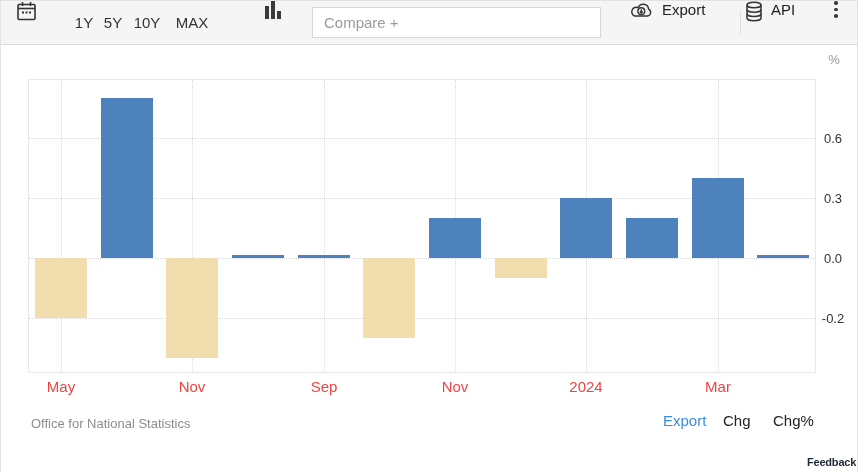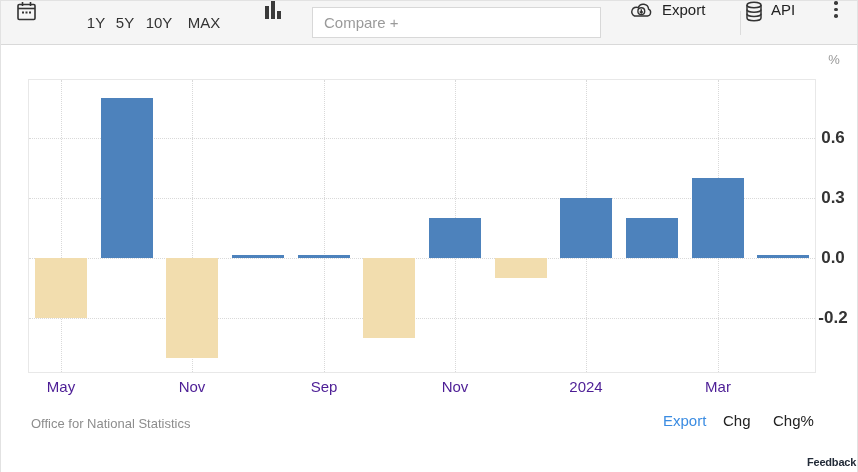--- a/index.html
+++ b/index.html
@@ -11,21 +11,21 @@
     overflow:hidden;
   }
   
   #toolbar {
     position:absolute; left:0; top:0; width:100%; height:44px;
     background:#f5f5f5; border-bottom:1px solid #d9d9d9;
   }
   .tb-abs { position:absolute; top:0; height:44px; display:flex; align-items:flex-start; }
   .range-btn {
     position:absolute; top:0; height:44px; line-height:44px; text-align:center;
-    font-size:15px; color:#333; cursor:pointer;margin-left:12px;
+    font-size:15px; color:#333; cursor:pointer;
   }
   .icon-btn { cursor:pointer; }
   #calendar-btn { left:12px; width:26px; justify-content:center; }
   #chart-type-btn { left:261px; width:22px; justify-content:center; }
   .bar-icon { display:flex; align-items:flex-end; gap:2px; height:18px; }
   .bar-icon i { display:block; width:4px; background:#3a3a3a; }
   .bar-icon .b1 { height:13px; } .bar-icon .b2 { height:18px; } .bar-icon .b3 { height:8px; }
   #compare-input {
     position:absolute; left:311px; top:6px; width:289px; height:31px;
     border:1px solid #d8d8d8; background:#fff; font-size:15px; color:#444;
@@ -38,22 +38,22 @@
   #tb-divider { position:absolute; left:739px; top:10px; width:1px; height:24px; background:#dcdcdc; }
   #menu-btn { left:824px; width:22px; justify-content:center; cursor:pointer; }
   .kebab { display:flex; flex-direction:column; gap:3px; }
   .kebab i { width:3.5px; height:3.5px; border-radius:50%; background:#3c3c3c; display:block; }
   
   #chart-region { position:absolute; left:0; top:44px; width:858px; height:428px; background:#fff; }
   #plot-border { position:absolute; left:27px; top:34px; width:788px; height:294px; border:1px solid #e8e8e8; }
   .hgrid { position:absolute; left:28px; width:786px; height:0; border-top:1px dotted #d9d9d9; }
   .vgrid { position:absolute; top:35px; height:292px; width:0; border-left:1px dotted #d9d9d9; }
   .bar { position:absolute; }
-  .xlab { position:absolute; transform:translateX(-50%); font-size:15px; color:#4c1d95; white-space:nowrap; }
-  .ylab { position:absolute; transform:translate(-50%,-50%); font-size:17px; color:#333; white-space:nowrap;font-weight:bold; }
+  .xlab { position:absolute; transform:translateX(-50%); font-size:15px; color:#ef4444; white-space:nowrap; }
+  .ylab { position:absolute; transform:translate(-50%,-50%); font-size:13px; color:#333; white-space:nowrap; }
   #y-unit { position:absolute; left:833px; top:14px; transform:translate(-50%,-50%); font-size:13px; color:#999; }
   
   #source-label { position:absolute; left:30px; top:371px; font-size:13px; color:#8d8d8d; }
   .mode-link { position:absolute; top:367px; font-size:15px; color:#222; cursor:pointer; }
   #link-value { left:662px; color:#3b8ce2; }
   #link-chg { left:722px; }
   #link-chgpct { left:772px; }
   #feedback-btn {
     position:absolute; left:806px; top:411px; font-size:11px; color:#222b38;
     font-weight:600; letter-spacing:-0.2px; cursor:pointer;

